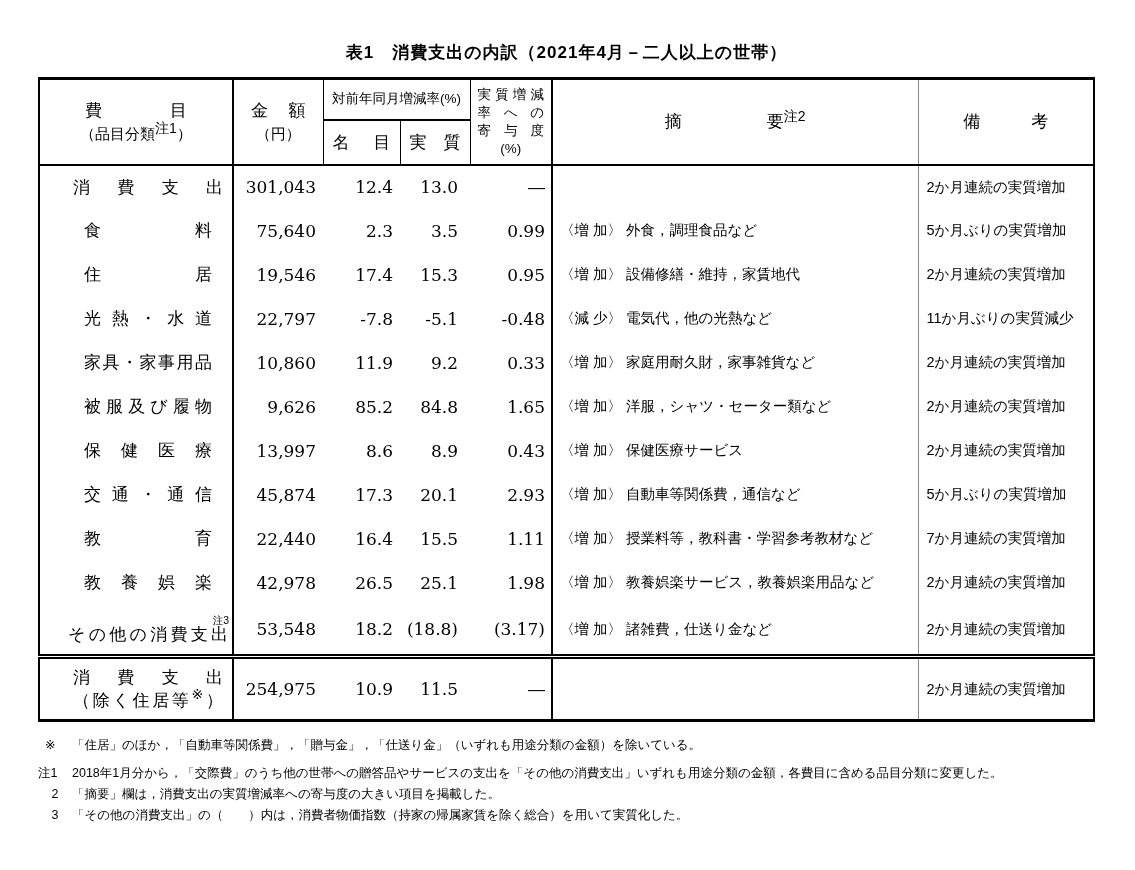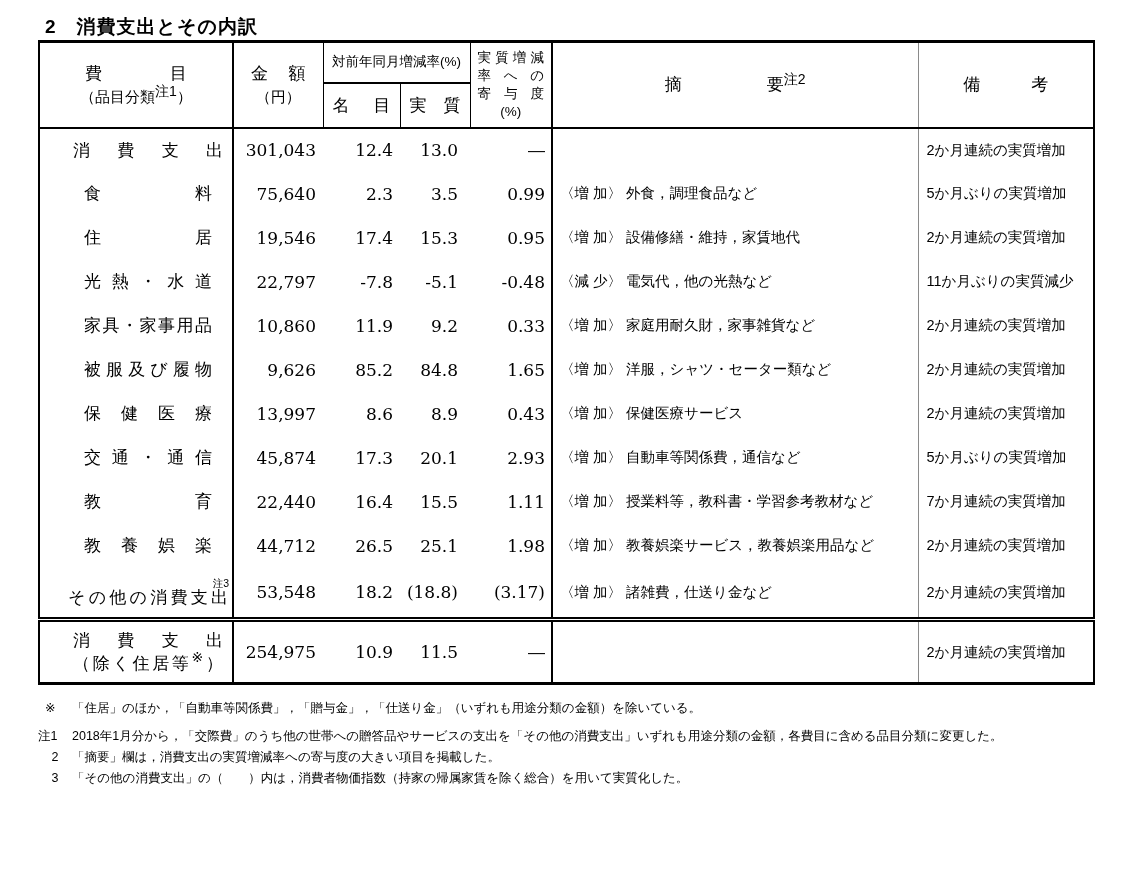--- a/index.html
+++ b/index.html
@@ -64,22 +64,22 @@
   .fn-m{flex:0 0 34px;box-sizing:border-box;}
   .fn-m.m-sym{padding-left:7px;}
   .fn-m.m-num{text-align:center;}
   .fn-t{flex:1;}
 </style>
 </head>
 <body>
 
 <div class="page">
 
-  <h1 class="heading">2　消費支出とその内訳</h1>
-
+
+  <div class="table-title">表1　消費支出の内訳（2021年4月－二人以上の世帯）</div>
 
   <table>
     <colgroup>
       <col style="width:194px">
         <col style="width:90px">
         <col style="width:77px">
       <col style="width:70px">
         <col style="width:82px">
         <col style="width:366px">
         <col style="width:176px">
@@ -214,21 +214,21 @@
         <td class="num c-nominal">16.4</td>
         <td class="num c-real">15.5</td>
         <td class="num c-contrib">1.11</td>
         <td class="c-summary">〈増 加〉 授業料等，教科書・学習参考教材など</td>
         <td class="c-remarks">7か月連続の実質増加</td>
       </tr>
       <tr>
         <td class="c-item">
             <div class="jl lab pad-item">教養娯楽</div>
           </td>
-        <td class="num c-amount">44,712</td>
+        <td class="num c-amount">42,978</td>
         <td class="num c-nominal">26.5</td>
         <td class="num c-real">25.1</td>
         <td class="num c-contrib">1.98</td>
         <td class="c-summary">〈増 加〉 教養娯楽サービス，教養娯楽用品など</td>
         <td class="c-remarks">2か月連続の実質増加</td>
       </tr>
       <tr class="r-other">
         <td class="c-item">
           <div class="note3">注3</div>
           <div class="jl lab pad-other">その他の消費支出</div>

